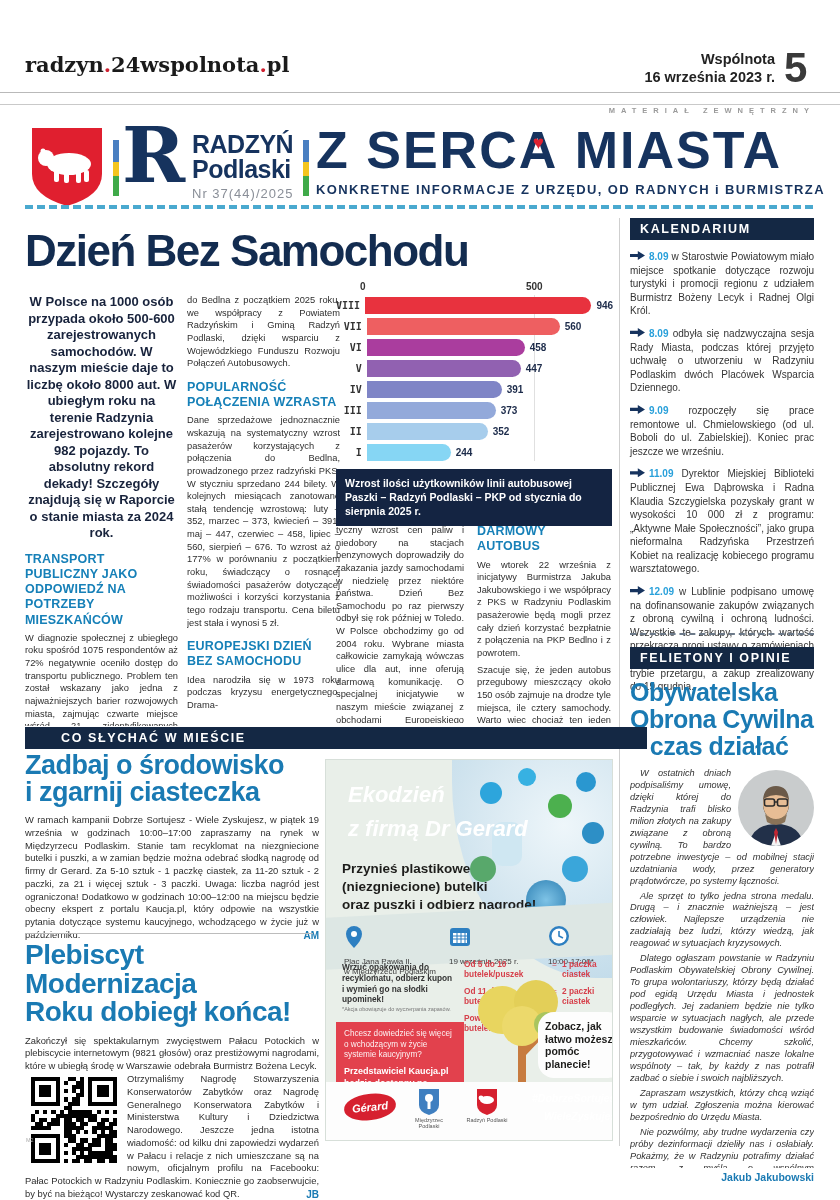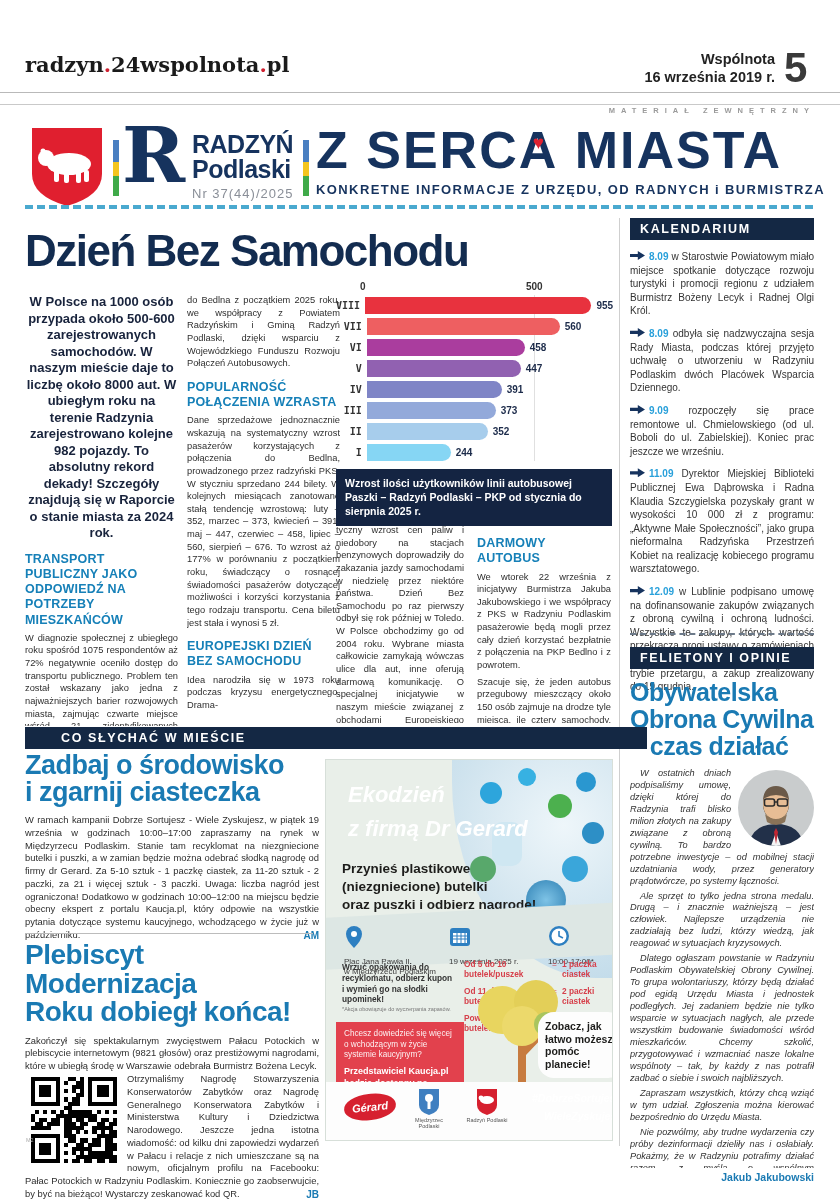--- a/index.html
+++ b/index.html
@@ -116,21 +116,21 @@
   .ribbon span{position:relative;}
 </style>
 </head>
 <body>
 
 <div id="page">
 
   <div class="abs" id="site-url"><span>radzyn</span><span class="dot">.</span><span>24wspolnota</span><span class="dot">.</span><span>pl</span></div>
   <div class="abs" id="issue-info">
     <div>Wspólnota</div>
-    <div>16 września 2019 r.</div>
+    <div>16 września 2023 r.</div>
   </div>
   <div class="abs" id="page-number">5</div>
   <div class="abs rule" style="top:92px;"></div>
   <div class="abs rule" style="top:104px;background:#c9c9c9;"></div>
   <div class="abs" id="external-label">MATERIAŁ ZEWNĘTRZNY</div>
 
   <svg class="abs" id="crest" width="74" height="82" viewBox="0 0 74 82">
     <path d="M2,2 h70 v46 q0,22 -35,32 q-35,-10 -35,-32 z" fill="#e01f2f"></path>
     <g fill="#ffffff">
       <ellipse cx="39" cy="38" rx="22" ry="11"></ellipse>
@@ -182,21 +182,21 @@
     <div id="chart-axis">
       <span class="t0">0</span>
       <span class="t500">500</span>
     </div>
     <div class="gridline"></div>
     <div id="chart-rows">
         <div class="bar-row">
           <span class="bar-label">VIII</span>
           <span class="bar-wrap">
             <span class="bar" style="width: 233px; background: rgb(232, 50, 62);"></span>
-            <span class="bar-val">955</span>
+            <span class="bar-val">946</span>
           </span>
         </div>
         <div class="bar-row">
           <span class="bar-label">VII</span>
           <span class="bar-wrap">
             <span class="bar" style="width: 193px; background: rgb(238, 95, 97);"></span>
             <span class="bar-val">560</span>
           </span>
         </div>
         <div class="bar-row">
@@ -243,21 +243,21 @@
         </div>
       </div>
   </div>
   <div class="abs" id="chart-caption">Wzrost ilości użytkowników linii autobusowej Paszki – Radzyń Podlaski – PKP od stycznia do sierpnia 2025 r.</div>
 
   <div class="abs" id="col3">
     <div class="body-txt">tyczny wzrost cen paliw i niedobory na stacjach benzynowych doprowadziły do zakazania jazdy samochodami w niedzielę przez niektóre państwa. Dzień Bez Samochodu po raz pierwszy odbył się rok później w Toledo. W Polsce obchodzimy go od 2004 roku. Wybrane miasta całkowicie zamykają wówczas ulice dla aut, inne oferują darmową komunikację. O specjalnej inicjatywie w naszym mieście związanej z obchodami Europejskiego Dnia Bez Samochodu informujemy poniżej.</div>
   </div>
 
   <div class="abs" id="col4">
-    <div class="colhead" style="margin-top:12px;">DARMOWY AUTOBUS</div>
+    <div class="colhead" style="margin-top:0;">DARMOWY AUTOBUS</div>
     <div class="body-txt">We wtorek 22 września z inicjatywy Burmistrza Jakuba Jakubowskiego i we współpracy z PKS w Radzyniu Podlaskim pasażerowie będą mogli przez cały dzień korzystać bezpłatnie z połączenia na PKP Bedlno i z powrotem.</div>
     <div class="body-txt" style="margin-top:4px;"><span>Szacuje się, że jeden autobus przegubowy mieszczący około 150 osób zajmuje na drodze tyle miejsca, ile cztery samochody. Warto więc chociaż ten jeden raz w roku zadbać o środowisko!</span></div>
   </div>
 
   <div class="abs" id="v-rule"></div>
   <div class="abs" id="sidebar">
     <div class="band">KALENDARIUM</div>
     <div id="kal-list">
         <div class="kal-entry"><span class="kal-arrow"></span><span class="kal-date">8.09 </span><span>w Starostwie Powiatowym miało miejsce spotkanie dotyczące rozwoju turystyki i promocji regionu z udziałem Burmistrz Bożeny Lecyk i Radnej Olgi Król.</span></div>
         <div class="kal-entry"><span class="kal-arrow"></span><span class="kal-date">8.09 </span><span>odbyła się nadzwyczajna sesja Rady Miasta, podczas której przyjęto uchwałę o utworzeniu w Radzyniu Podlaskim dwóch Placówek Wsparcia Dziennego.</span></div>

